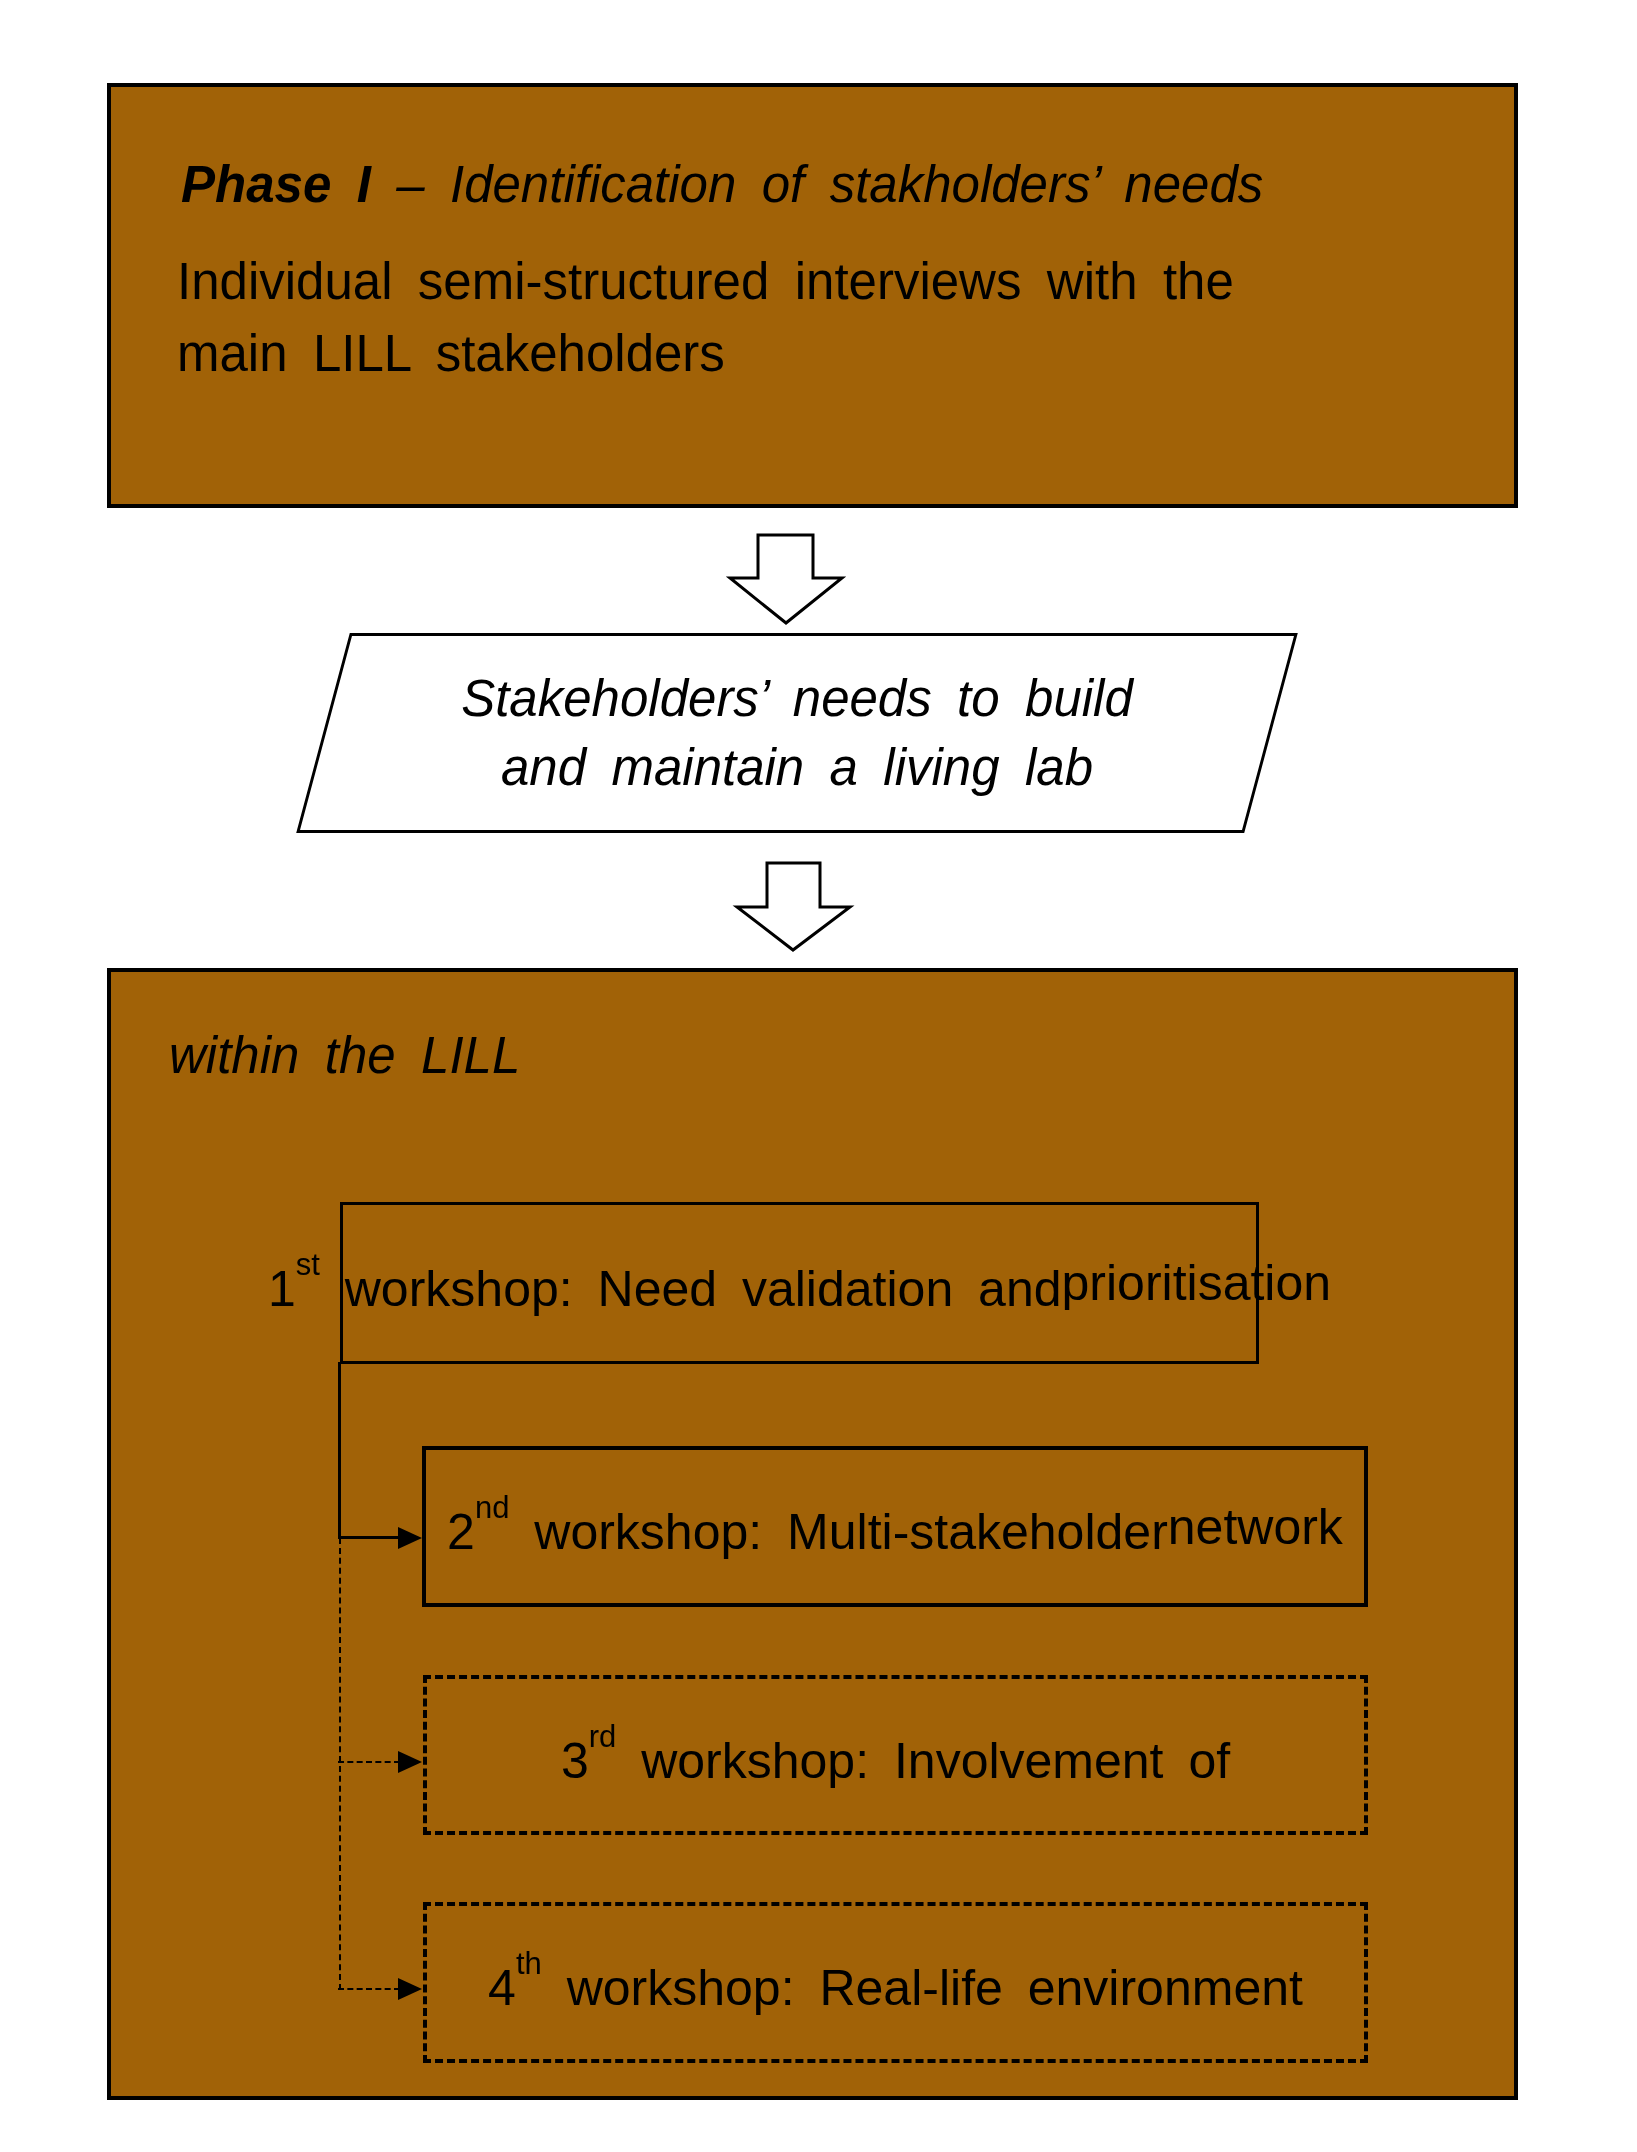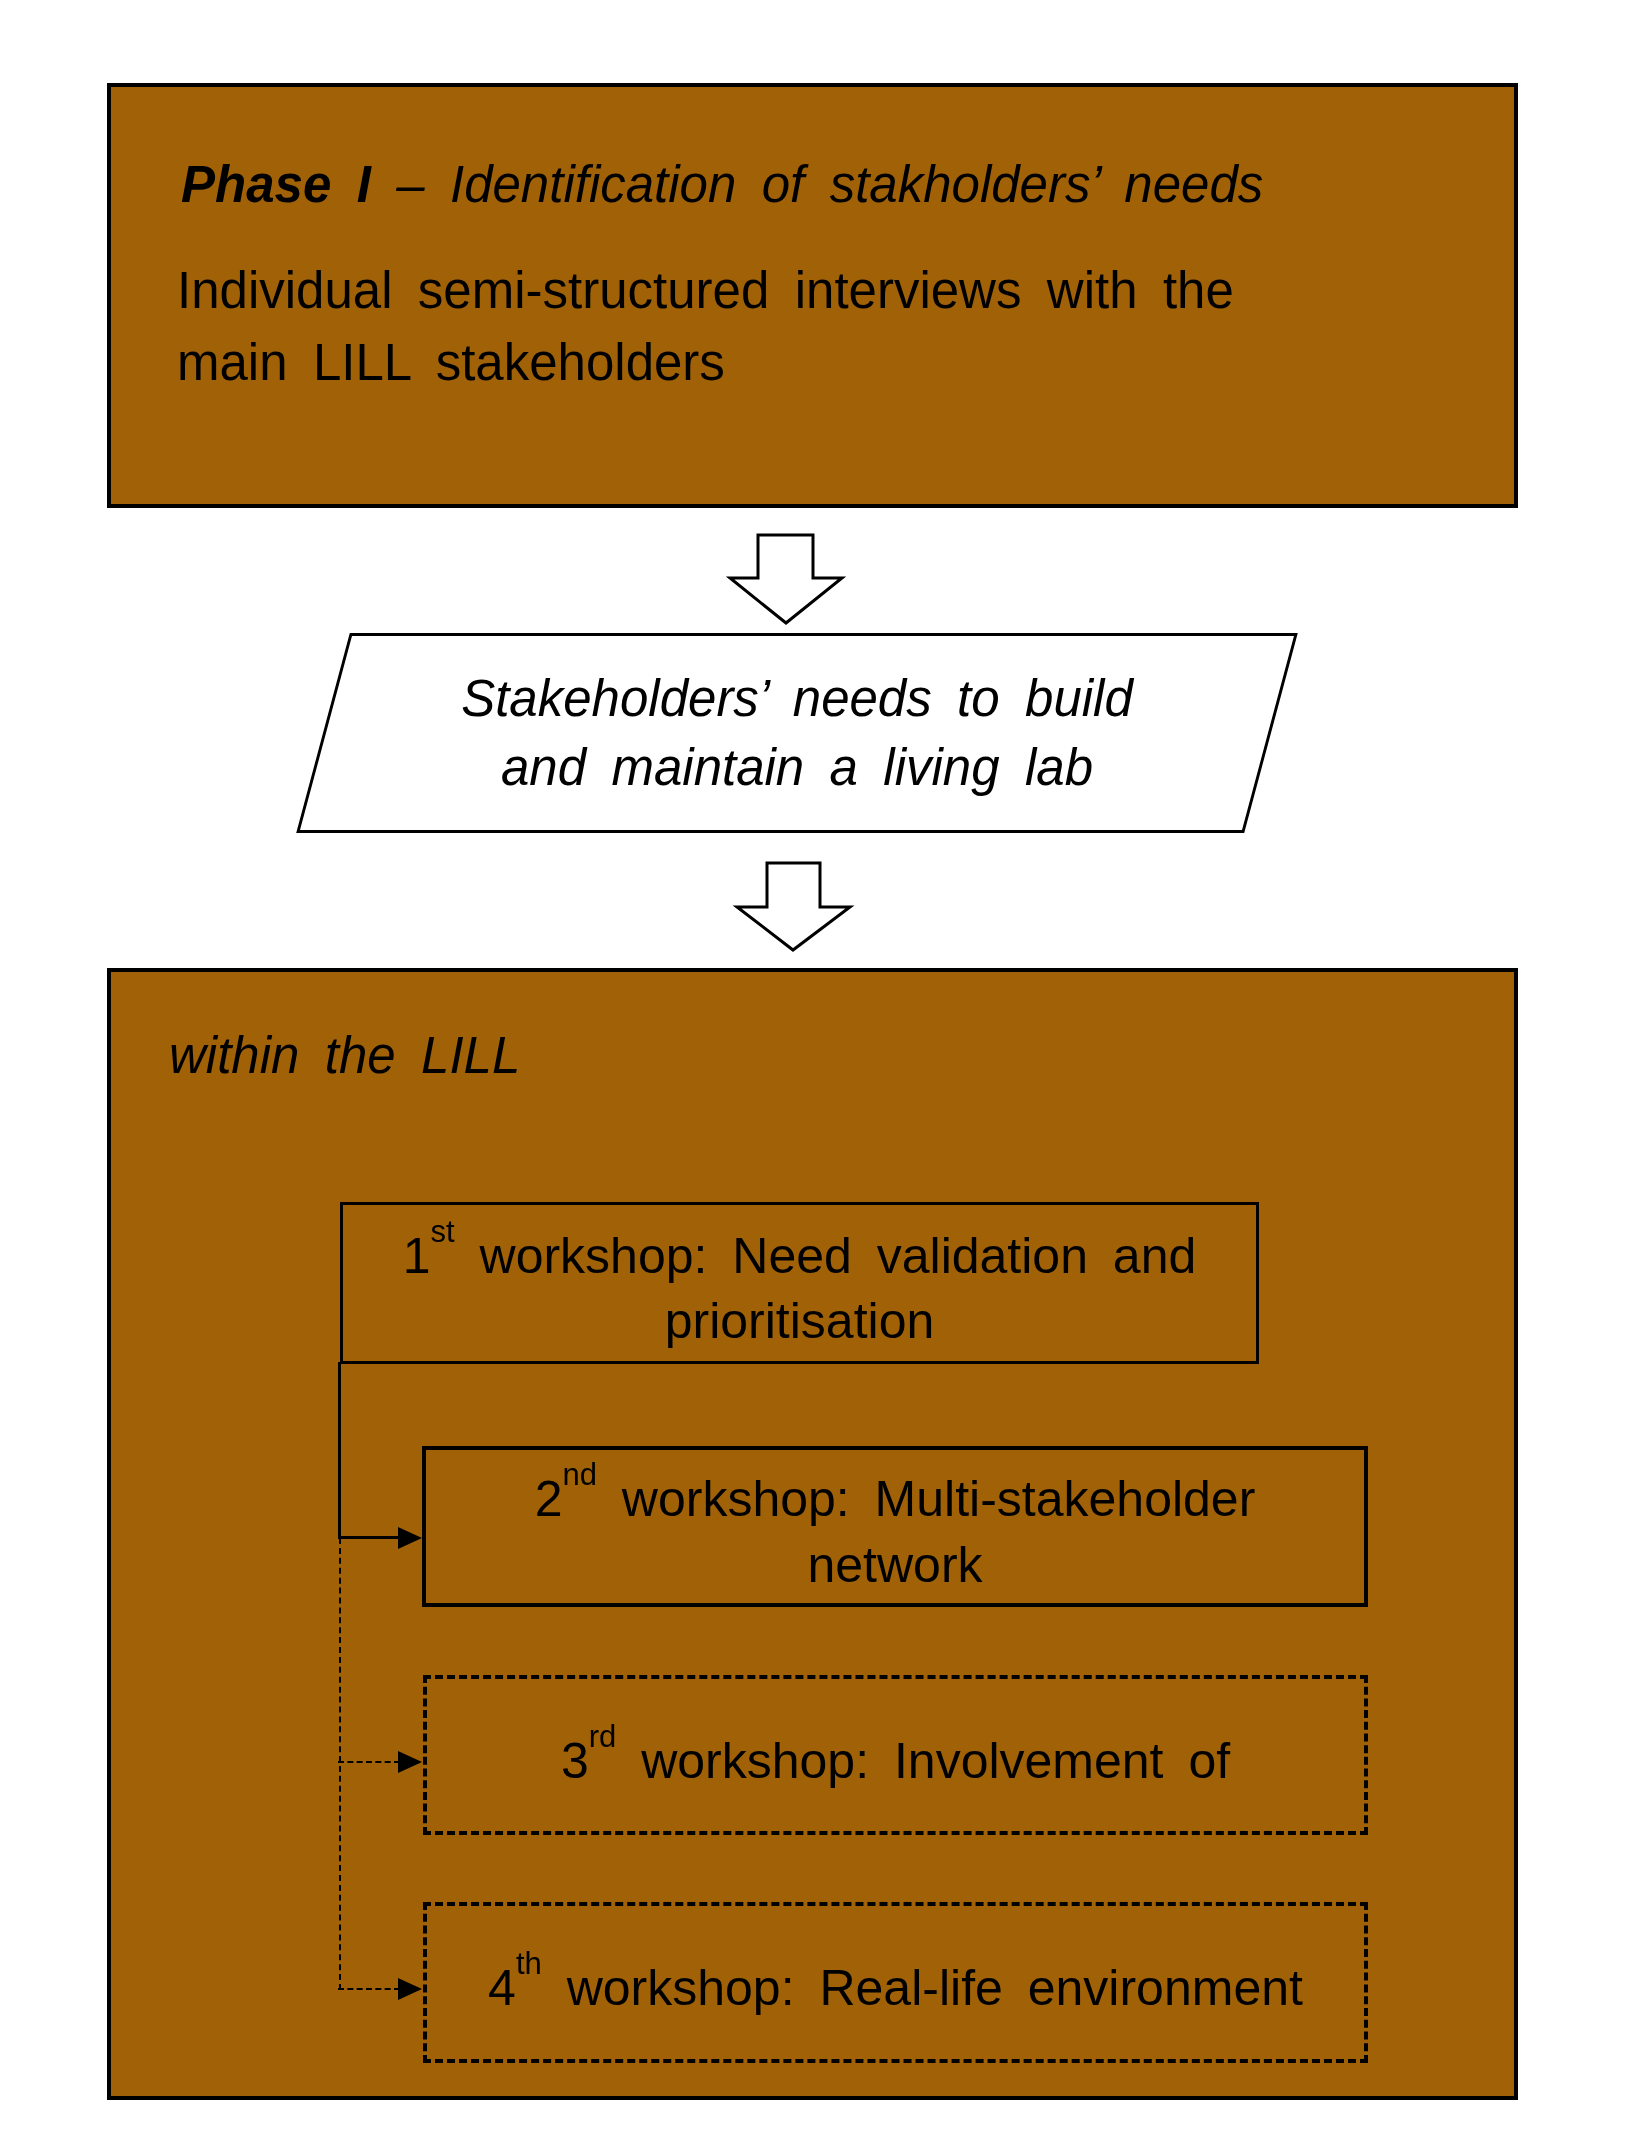--- a/index.html
+++ b/index.html
@@ -15,21 +15,21 @@
   .box{position:absolute;background:#a16207;border:4px solid #000;box-sizing:border-box;}
   .thin{border-width:3px;}
   .dashedbox{border:4px dashed #000;}
   .txt{color:#000;word-spacing:0.22em;white-space:nowrap;}
   .it{font-style:italic;}
   .bi{font-style:italic;font-weight:bold;}
   .phase-title{font-size:51px;line-height:71px;}
   .phase-body{font-size:51px;line-height:72px;}
   .ws-text{
     position:absolute;left:0;right:0;top:0;bottom:0;
-    display:flex;flex-direction:column;align-items:center;justify-content:center;
+    display:flex;align-items:center;justify-content:center;
     font-size:50px;line-height:66px;text-align:center;
   }
   sup.ord{font-size:0.62em;position:relative;top:-0.42em;letter-spacing:0;}
   
   .para{
     position:absolute;left:323px;top:633px;width:948px;height:200px;
     border:3px solid #000;box-sizing:border-box;background:#fff;
     transform:skewX(-15deg);
   }
   .para-inner{
@@ -49,21 +49,21 @@
     border-left:24px solid #000;
   }
 </style>
 </head>
 <body>
 
 <div class="canvas">
 
   <div class="box" style="left:107px;top:83px;width:1411px;height:425px;">
     <div class="abs txt phase-title" style="left:70px;top:62px;"><span class="bi">Phase I</span><span class="it"> – Identification of stakholders’ needs</span></div>
-    <div class="abs txt phase-body" style="left:66px;top:168px;">
+    <div class="abs txt phase-body" style="left:66px;top:159px;">
       <div>Individual semi-structured interviews with the</div>
       <div>main LILL stakeholders</div>
     </div>
   </div>
 
   <svg class="abs" style="left:724px;top:530px;" width="124" height="98" viewBox="724 530 124 98">
     <polygon points="758,535 813,535 813,578 842,578 786,623 730,578 758,578" fill="#ffffff" stroke="#000000" stroke-width="3"></polygon>
   </svg>
 
   <div class="para">

